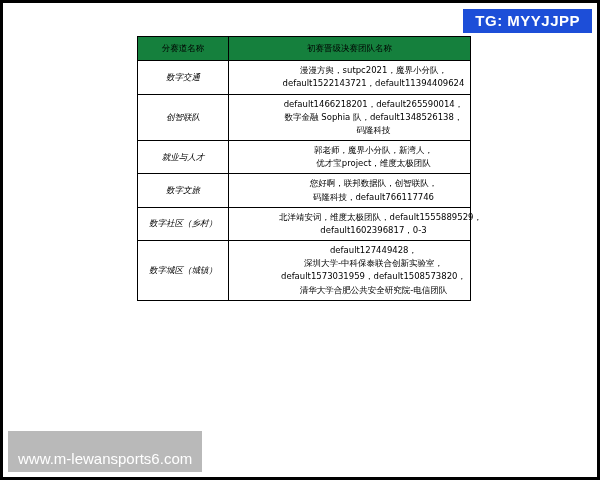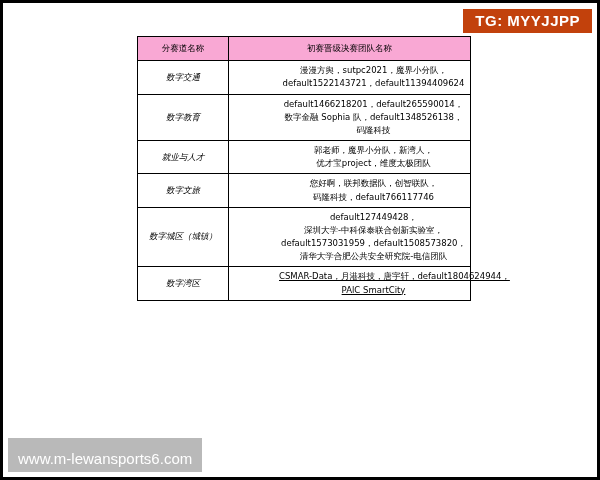--- a/index.html
+++ b/index.html
@@ -22,39 +22,39 @@
     width: 600px;
     height: 480px;
     border: 3px solid #000000;
     box-sizing: border-box;
   }
   
   .tg-badge {
     position: absolute;
     right: 8px;
     top: 9px;
-    background: #c2410c;
+    background: #1d4ed8;
     color: #ffffff;
     font-size: 15px;
     font-weight: bold;
     letter-spacing: 0.5px;
     padding: 4px 12px 5px 12px;
     line-height: 1;
     z-index: 5;
     font-family: "Liberation Sans", sans-serif;
   }
   
   .site-badge {
     position: absolute;
     left: 8px;
     bottom: 8px;
     background: #b9b9b9;
     color: #ffffff;
     font-size: 15px;
-    padding: 13px 10px 6px 10px;
+    padding: 20px 10px 6px 10px;
     line-height: 1;
     z-index: 5;
     font-family: "Liberation Sans", sans-serif;
   }
   
   .tbl-wrap {
     position: absolute;
     left: 137px;
     top: 36px;
     width: 333px;
@@ -69,21 +69,21 @@
     vertical-align: middle;
     text-align: center;
     font-weight: normal;
     font-size: 8.5px;
     line-height: 1.55;
     padding: 3px 2px;
     color: #000000;
     font-family: "DejaVu Sans", sans-serif;
   }
   table.main thead td {
-    background: #f9a8d4;
+    background: #15803d;
     font-size: 8.5px;
     padding: 5px 2px;
   }
   col.c1 { width: 91px; }
   col.c2 { width: 242px; }
   .cell-name {
     font-size: 9px;
     font-style: italic;
   }
   .teams-line {
@@ -116,21 +116,21 @@
     </thead>
     <tbody>
       <tr>
         <td class="cell-name">数字交通</td>
         <td>
           <span class="teams-line">漫漫方舆，sutpc2021，魔界小分队，</span>
           <span class="teams-line">default1522143721，default11394409624</span>
         </td>
       </tr>
       <tr>
-        <td class="cell-name">数字教育</td>
+        <td class="cell-name">创智联队</td>
         <td>
           <span class="teams-line">default1466218201，default265590014，</span>
           <span class="teams-line">数字金融 Sophia 队，default1348526138，</span>
           <span class="teams-line">码隆科技</span>
         </td>
       </tr>
       <tr>
         <td class="cell-name">就业与人才</td>
         <td>
           <span class="teams-line">郭老师，魔界小分队，新湾人，</span>
@@ -138,32 +138,32 @@
         </td>
       </tr>
       <tr>
         <td class="cell-name">数字文旅</td>
         <td>
           <span class="teams-line">您好啊，联邦数据队，创智联队，</span>
           <span class="teams-line">码隆科技，default766117746</span>
         </td>
       </tr>
       <tr>
+        <td class="cell-name">数字社区（乡村）</td>
+        <td>
+          <span class="teams-line">北洋靖安词，维度太极团队，default1555889529，</span>
+          <span class="teams-line">default1602396817，0-3</span>
+        </td>
+      </tr>
+      <tr>
         <td class="cell-name">数字城区（城镇）</td>
         <td>
           <span class="teams-line">default127449428，</span>
           <span class="teams-line">深圳大学-中科保泰联合创新实验室，</span>
           <span class="teams-line">default1573031959，default1508573820，</span>
           <span class="teams-line">清华大学合肥公共安全研究院-电信团队</span>
-        </td>
-      </tr>
-      <tr>
-        <td class="cell-name">数字湾区</td>
-        <td>
-          <span class="teams-line u">CSMAR-Data，月港科技，唐宇轩，default1804624944，</span>
-          <span class="teams-line u">PAlC SmartCity</span>
         </td>
       </tr>
     </tbody>
   </table>
 </div>
 
 <div class="site-badge">www.m-lewansports6.com</div>
 
 </body></html>

